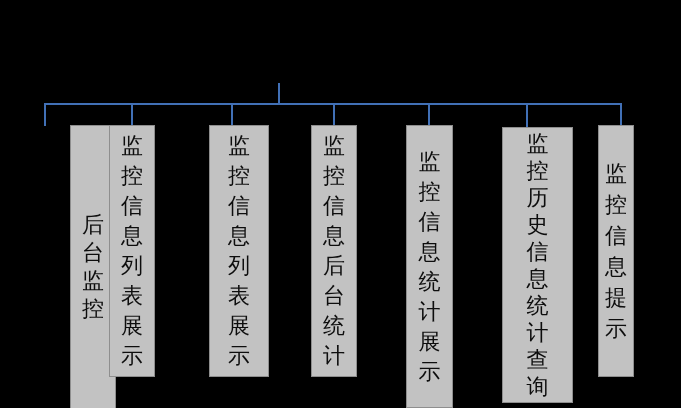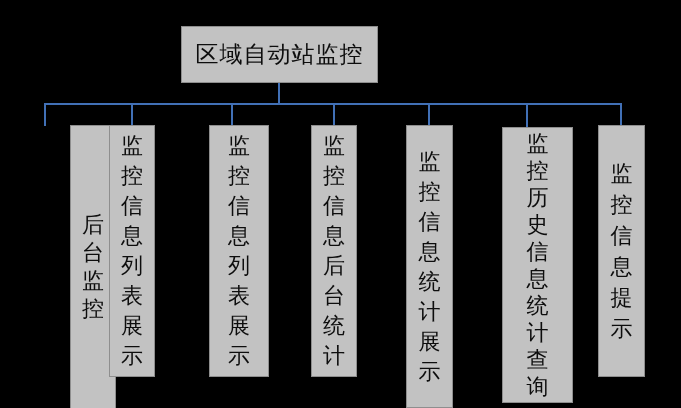--- a/index.html
+++ b/index.html
@@ -60,30 +60,27 @@
   .d5 { left: 428px; }
   .d6 { left: 526px; height: 25px; }
   .d7 { left: 620px; }
   
   .n1 { left: 22px;  top: 125px; width: 46px; height: 284px; margin-left: 48px; }
   .n2 { left: 109px; top: 125px; width: 46px; height: 252px; }
   .n3 { left: 209px; top: 125px; width: 60px; height: 252px; }
   .n4 { left: 311px; top: 125px; width: 46px; height: 252px; }
   .n5 { left: 406px; top: 125px; width: 47px; height: 283px; }
   .n6 { left: 502px; top: 127px; width: 71px; height: 276px; }
-  .n7 { left: 598px; top: 125px; width: 47px; height: 252px; }
+  .n7 { left: 598px; top: 125px; width: 36px; height: 252px; }
 </style>
 </head>
 <body>
 
 <div class="stage" style="--bg: #000000; --fill: #c2c2c2; --border: #8e8e8e; --line: #4170b6; --text: #0d0d0d;">
 
-  <div class="node root">
-    <span>区域自动站监控</span>
-  </div>
 
   <div class="conn trunk"></div>
   <div class="conn hbar"></div>
   <div class="conn drop d1"></div>
   <div class="conn drop d2"></div>
   <div class="conn drop d3"></div>
   <div class="conn drop d4"></div>
   <div class="conn drop d5"></div>
   <div class="conn drop d6"></div>
   <div class="conn drop d7"></div>

